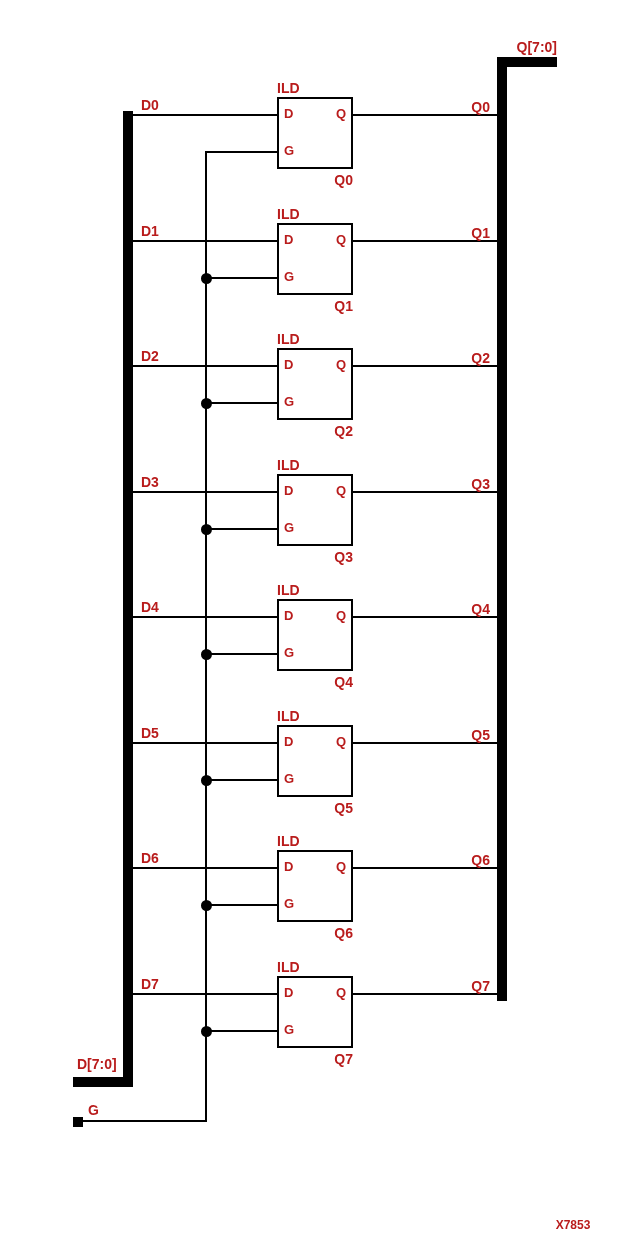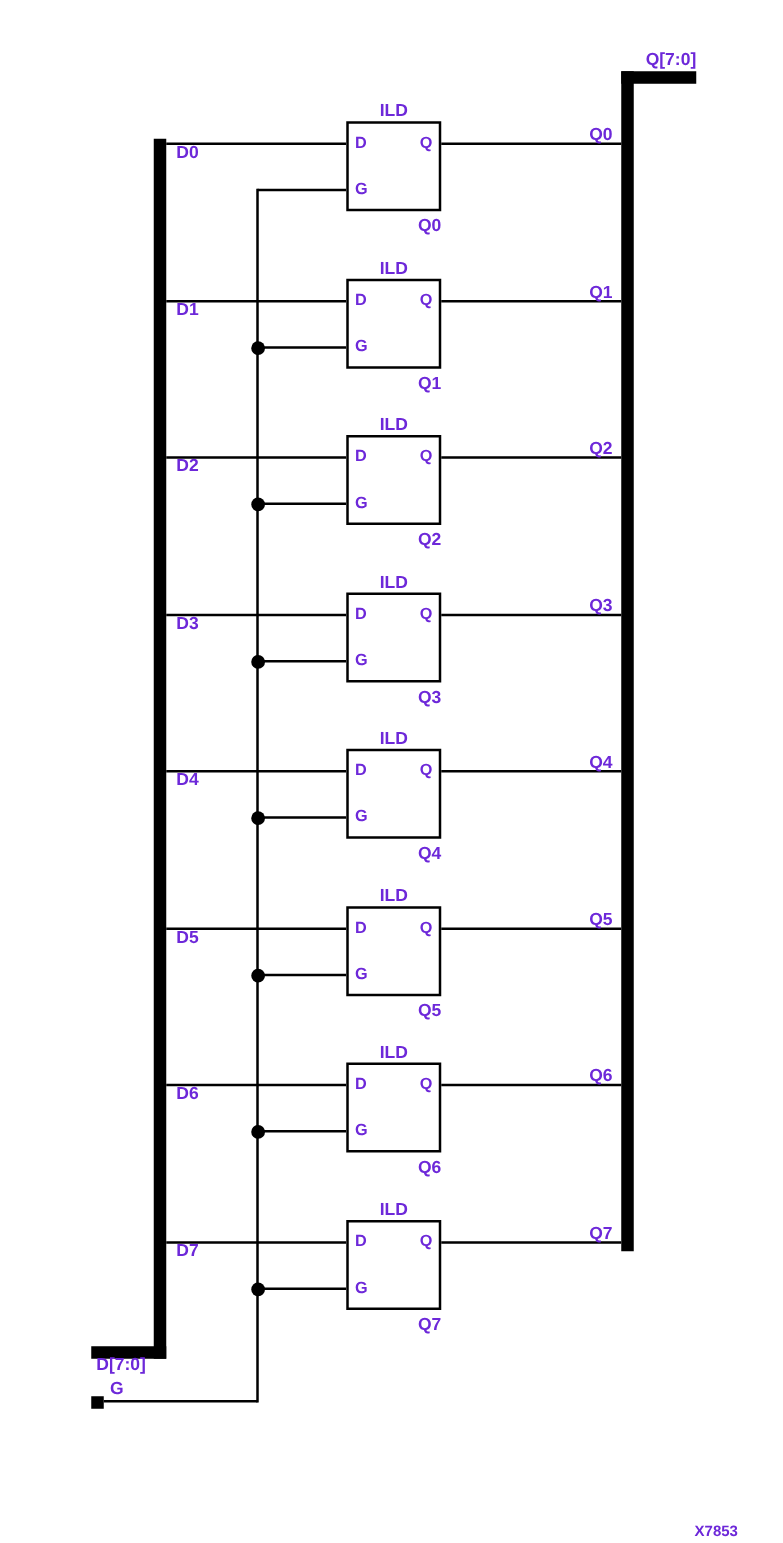--- a/index.html
+++ b/index.html
@@ -1,52 +1,52 @@
 <!DOCTYPE html>
 <html><head>
 <meta charset="utf-8">
 <style>
   html,body { margin:0; padding:0; background:#ffffff; }
   .canvas {
     position:relative; width:626px; height:1234px; background:#ffffff;
-    font-family:"Liberation Sans", sans-serif; font-weight:bold; color:#6d28d9;
+    font-family:"Liberation Sans", sans-serif; font-weight:bold; color:#b91c1c;
     overflow:hidden;
   }
   .wire { position:absolute; background:#000000; }
   .bus  { position:absolute; background:#000000; }
 
   
   .row { position:absolute; left:0; width:626px; height:126px; }
-  .dlbl { position:absolute; left:141px; top:39px; font-size:14px; line-height:14px; }
+  .dlbl { position:absolute; left:141px; top:23px; font-size:14px; line-height:14px; }
   .dwire { left:133px; top:39px; width:144px; height:2px; }
   .gstub { left:206px; top:76px; width:71px; height:2px; }
   .dot { position:absolute; left:201px; top:72px; width:11px; height:11px;
          background:#000000; border-radius:50%; }
   .box { position:absolute; left:277px; top:22px; width:76px; height:72px;
          border:2px solid #000000; background:#ffffff; box-sizing:border-box; }
-  .ildlbl { position:absolute; left:277px; top:6px; width:76px; text-align:center;
+  .ildlbl { position:absolute; left:277px; top:6px; width:76px; 
             font-size:14px; line-height:14px; }
   .pin { position:absolute; font-size:13px; line-height:14px; }
   .pinD { left:5px; top:8px; }
   .pinQ { right:5px; top:8px; }
   .pinG { left:5px; top:45px; }
   .qwire { left:353px; top:39px; width:144px; height:2px; }
   .qlbl { position:absolute; left:420px; top:25px; width:70px; text-align:right;
           font-size:14px; line-height:14px; }
   .inst { position:absolute; left:277px; top:98px; width:76px; text-align:right;
           font-size:14px; line-height:14px; }
 
   
   .qbus-v   { left:497px; top:57px;   width:10px; height:944px; }
   .qbus-h   { left:497px; top:57px;   width:60px; height:10px; }
   .qbus-lbl { position:absolute; left:457px; top:40px; width:100px; text-align:right;
               font-size:14px; line-height:14px; }
   .dbus-v   { left:123px; top:111px;  width:10px; height:976px; }
   .dbus-foot{ left:73px;  top:1077px; width:60px; height:10px; }
-  .dbus-lbl { position:absolute; left:77px; top:1084px; font-size:14px; line-height:14px; }
+  .dbus-lbl { position:absolute; left:77px; top:1057px; font-size:14px; line-height:14px; }
   .gsq      { position:absolute; left:73px; top:1117px; width:10px; height:10px; background:#000000; }
   .glbl     { position:absolute; left:88px; top:1103px; font-size:14px; line-height:14px; }
   .gwire-h  { left:83px;  top:1120px; width:123px; height:2px; }
   .gtrunk   { left:205px; top:151px;  width:2px;  height:971px; }
   .figid    { position:absolute; left:523px; top:1219px; width:100px; text-align:center;
               font-size:12px; line-height:12px; }
 </style>
 </head>
 <body>
 

